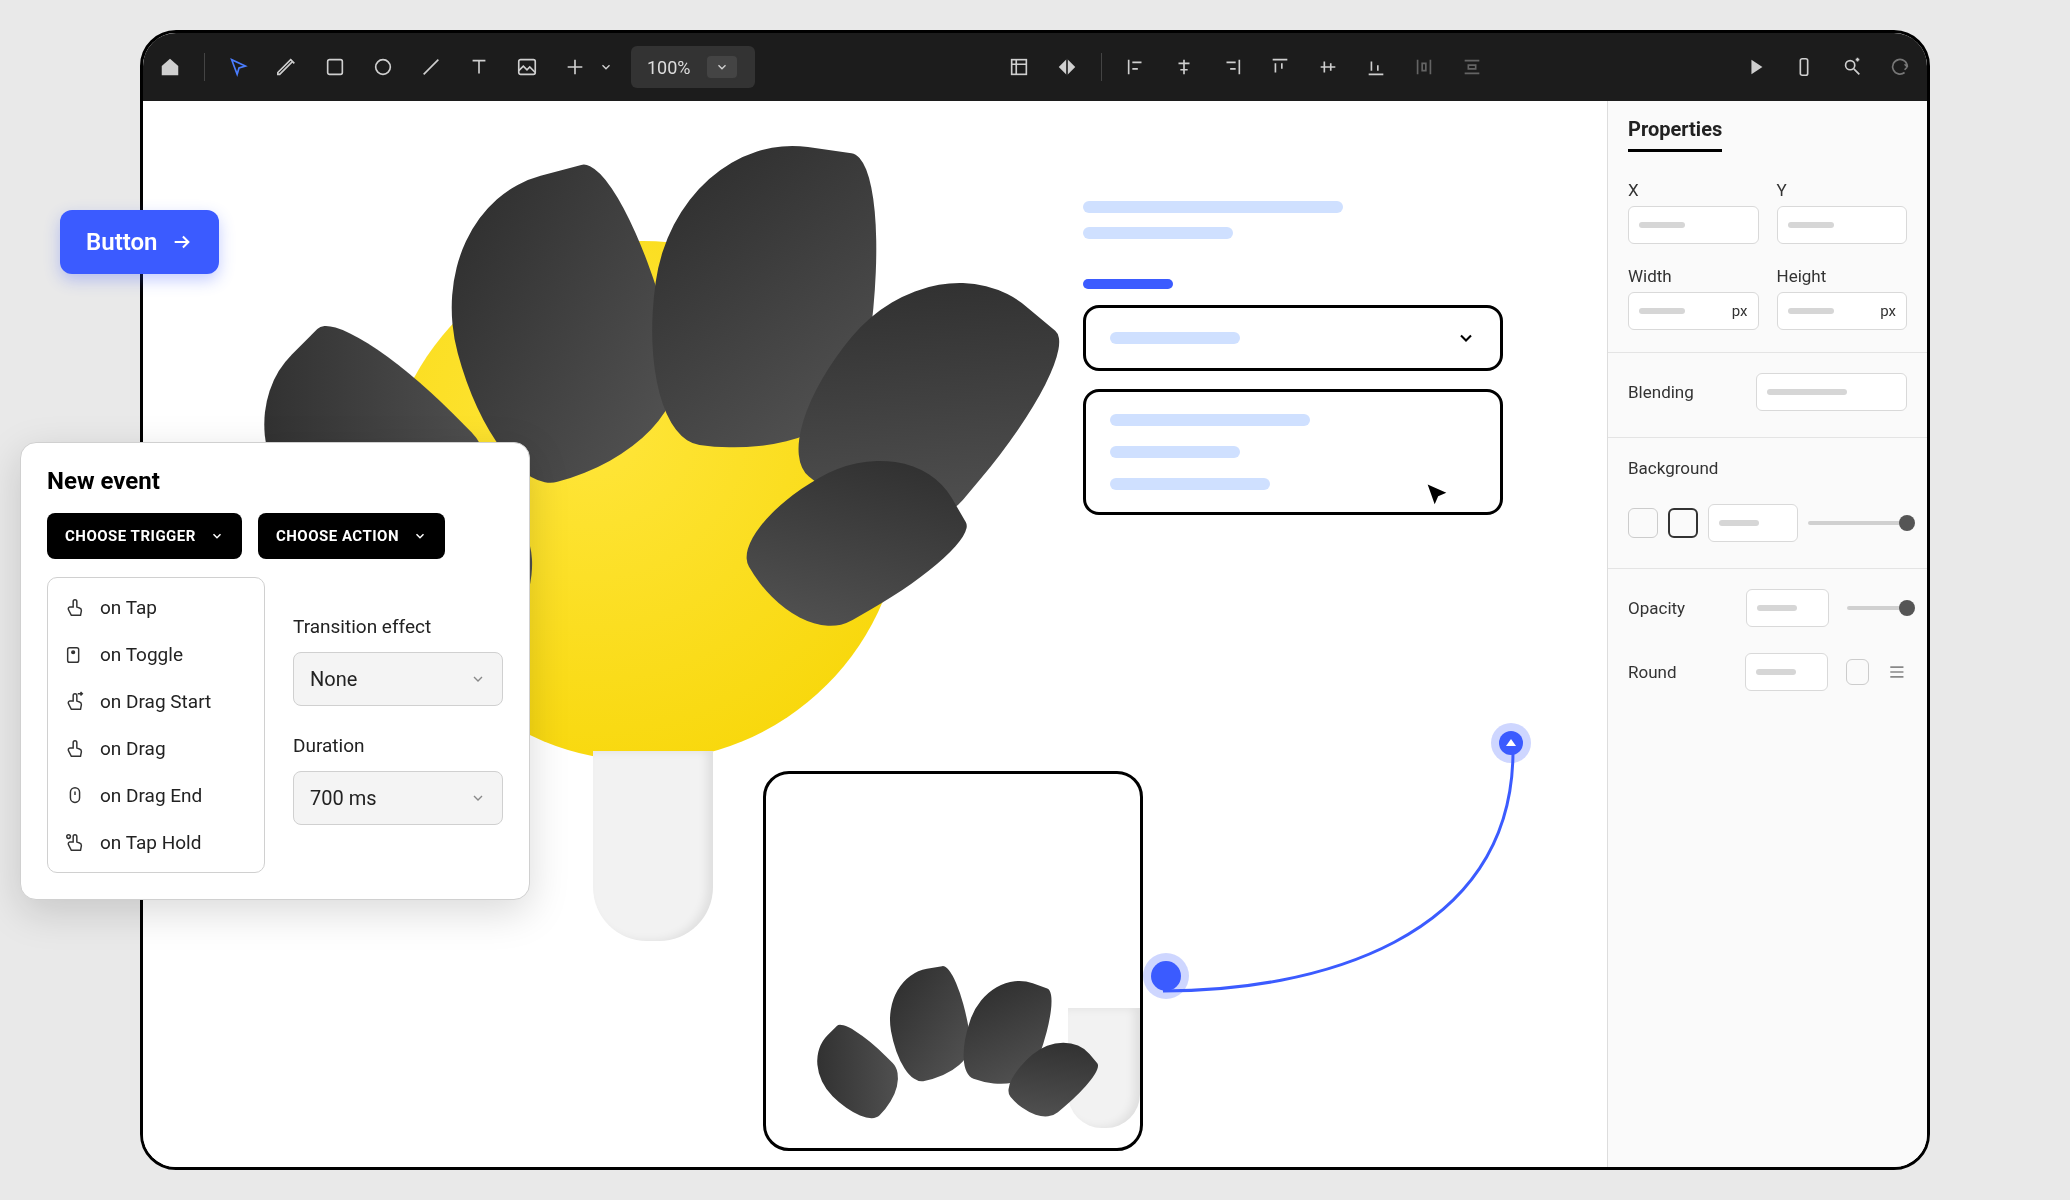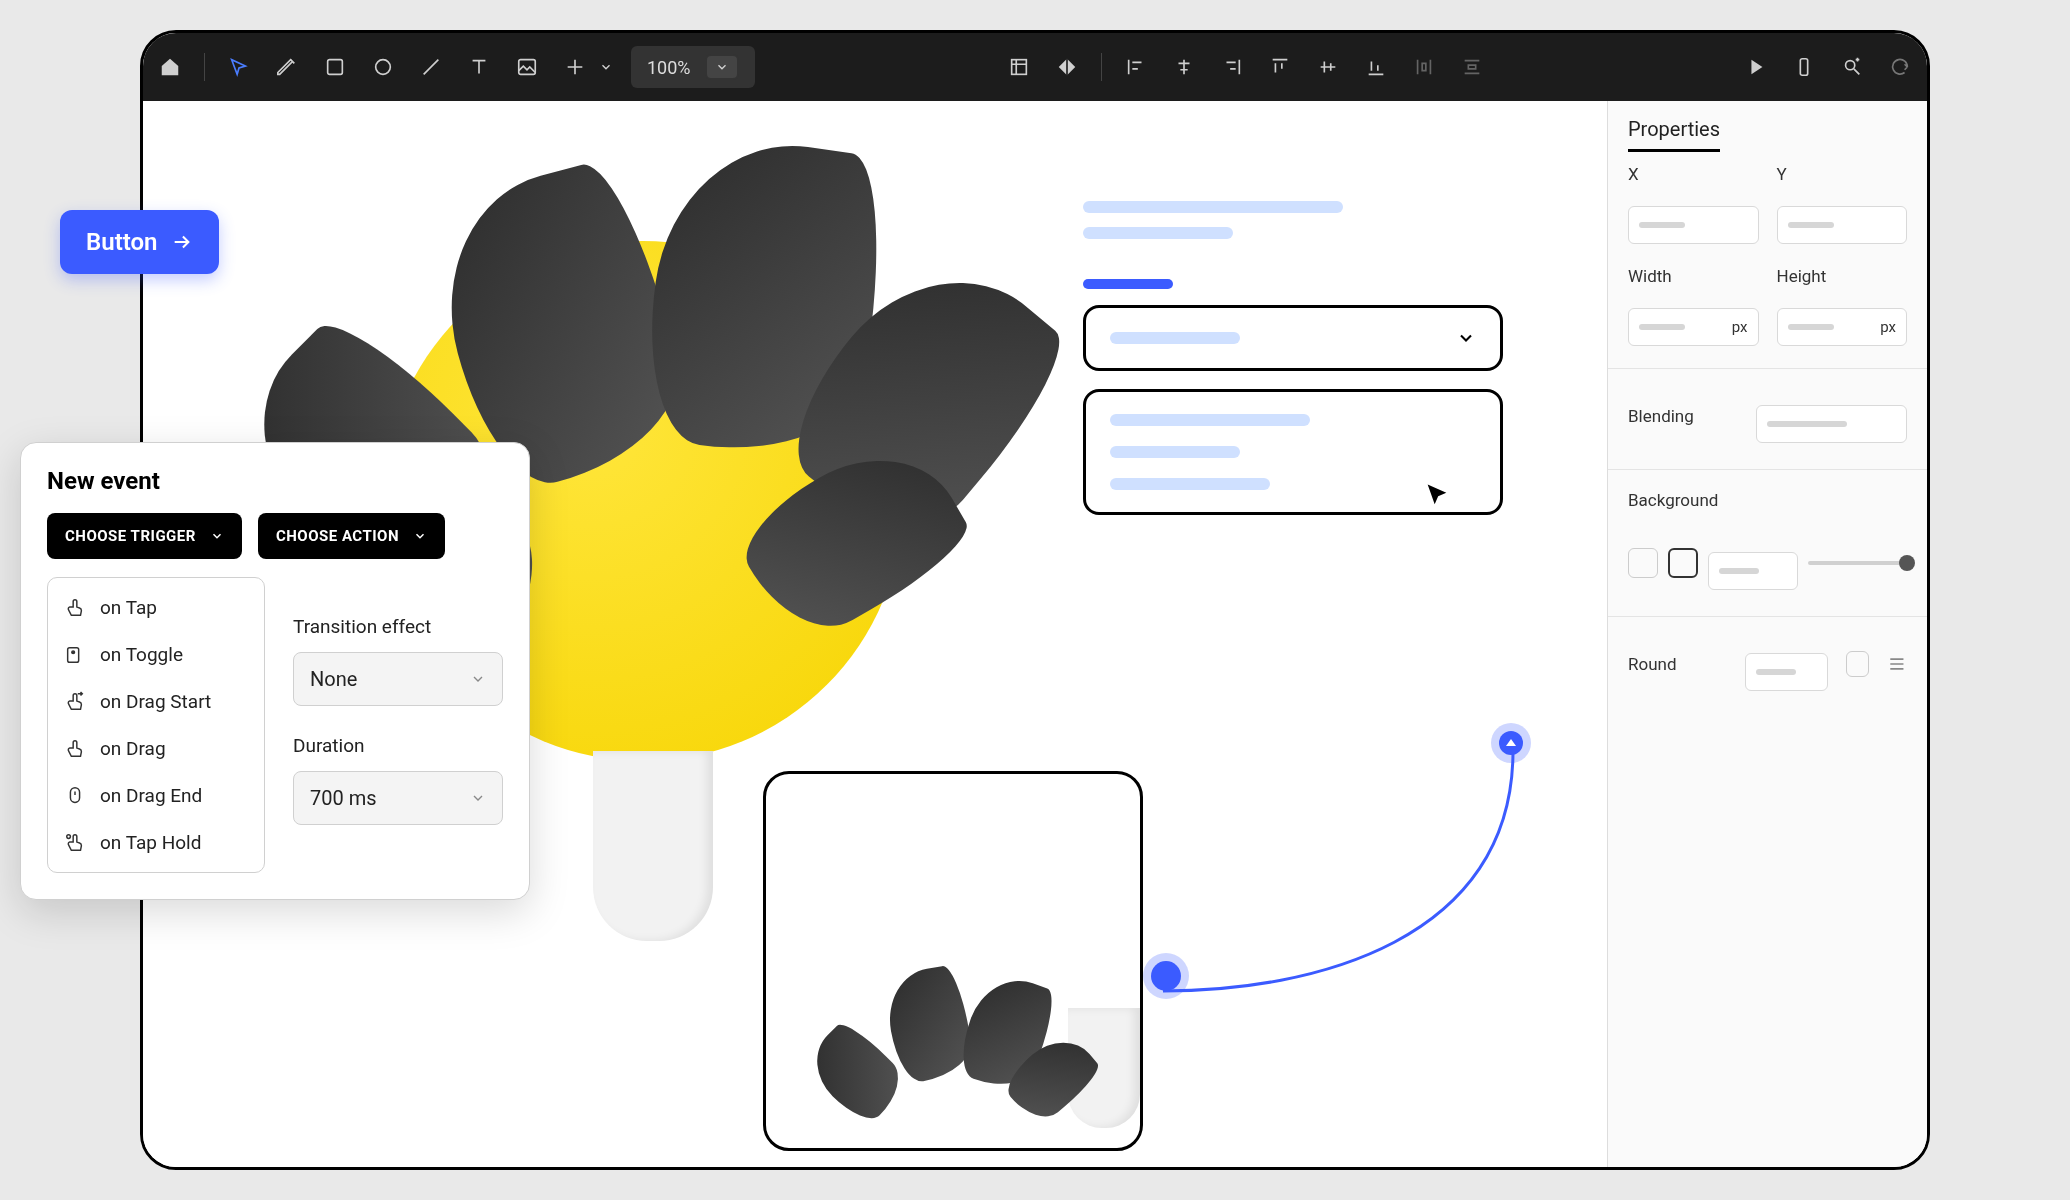--- a/index.html
+++ b/index.html
@@ -51,28 +51,28 @@
   
   .props {
     width: 320px;
     border-left: 1px solid #ddd;
     background:#fafafa;
     padding: 16px 20px;
     font-size:16px;
     color:#222;
     overflow:hidden;
   }
-  .props h3 { font-size:20px; font-weight:400; border-bottom:3px solid #000; display:inline-block; padding-bottom:8px; margin-bottom:12px; }
+  .props h3 { font-size:20px; font-weight:700; border-bottom:3px solid #000; display:inline-block; padding-bottom:8px; margin-bottom:28px; }
   .prop-row { display:flex; gap:18px; margin-bottom:22px; }
   .prop-col { flex:1; display:flex; flex-direction:column; gap:6px; }
   .prop-label { font-size:17px; color:#333; }
   .prop-input {
     border:1px solid #d9d9d9; background:#fff; border-radius:6px;
     height:38px; display:flex; align-items:center; padding:0 10px; position:relative;
-    font-size:15px; color:#555;margin-top:16px;
+    font-size:15px; color:#555;
   }
   .prop-input .placeholder { width:46px; height:6px; background:#d6d6d6; border-radius:3px; }
   .prop-input .unit { margin-left:auto; color:#333; font-size:15px; }
   .prop-single-row { display:flex; align-items:center; gap:18px; margin-bottom:26px;}
   .prop-single-row .prop-label { width:110px; }
   .slider {
     flex:1; height:4px; background:#d0d0d0; border-radius:2px; position:relative;
   }
   .slider .thumb {
     position:absolute; right:0; top:50%; transform:translate(50%,-50%);
@@ -461,20 +461,29 @@
             <span class="placeholder" style="width:40px"></span>
           </div>
         <div class="slider">
             <div class="thumb"></div>
           </div>
       </div>
 
       <div class="hr"></div>
 
 
+      <div class="prop-single-row">
+        <span class="prop-label">Opacity</span>
+        <div class="prop-input" style="width:90px">
+            <span class="placeholder" style="width:40px"></span>
+          </div>
+        <div class="slider" style="width:60px;flex:none">
+            <div class="thumb"></div>
+          </div>
+      </div>
 
       <div class="prop-single-row">
         <span class="prop-label">Round</span>
         <div class="prop-input" style="width:90px">
             <span class="placeholder" style="width:40px"></span>
           </div>
         <div class="swatch" style="width:26px;height:26px"></div>
         <svg width="22" height="22" viewBox="0 0 24 24" style="stroke:#888;stroke-width:2;fill:none">
             <path d="M4 6h16M4 12h16M4 18h16"></path>
           </svg>

